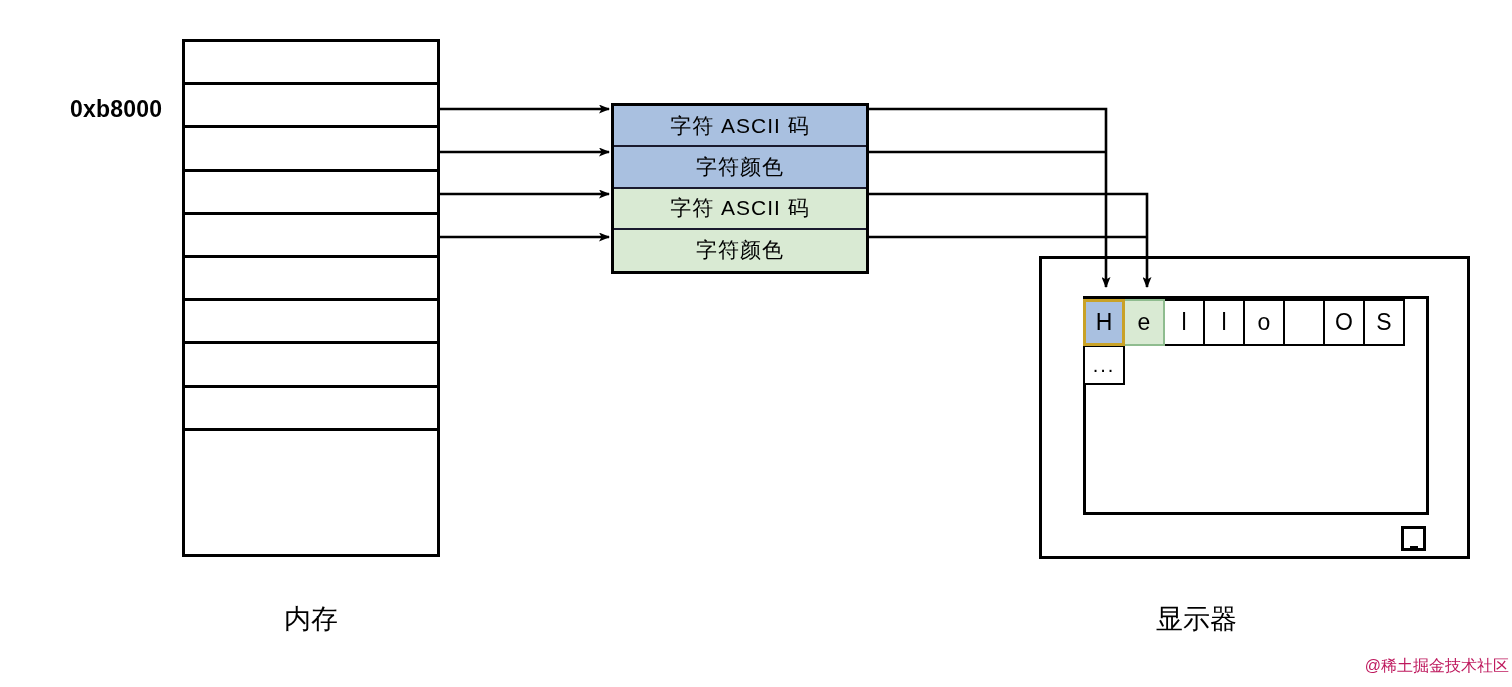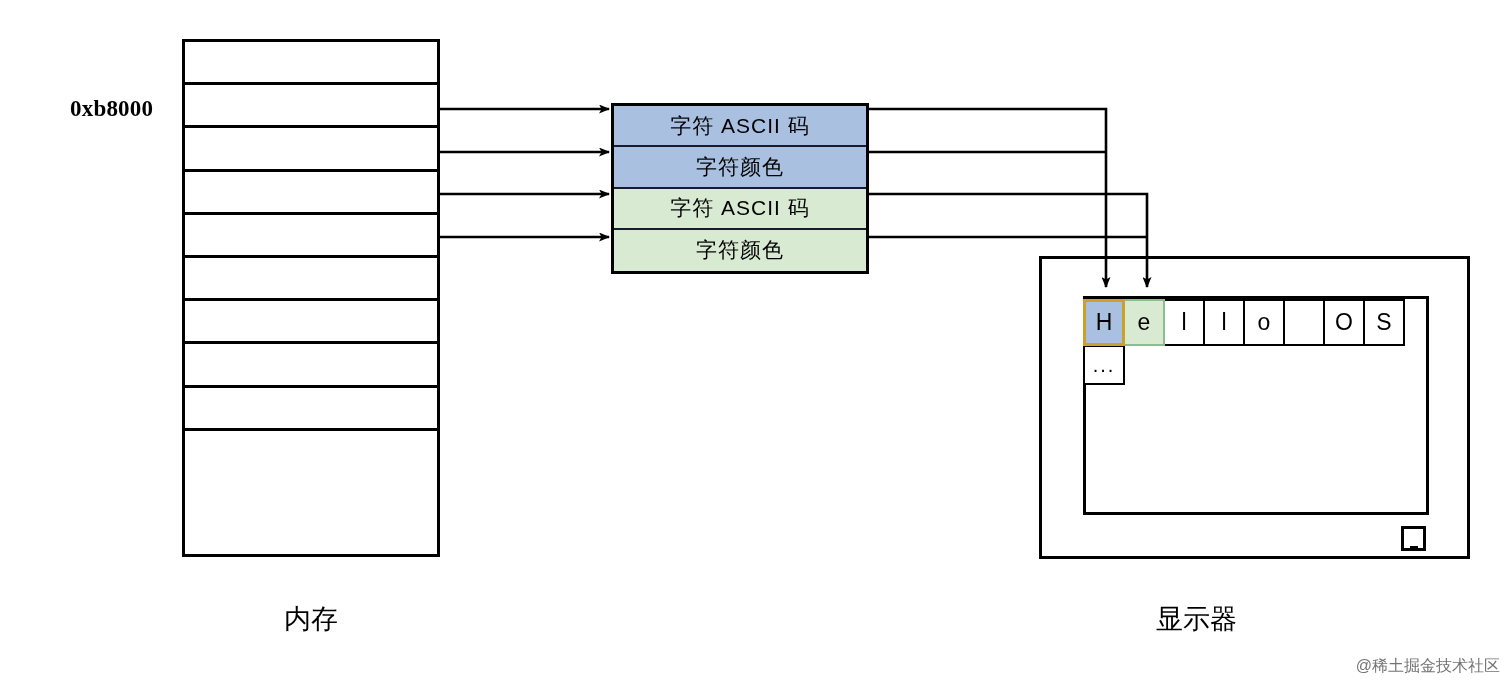--- a/index.html
+++ b/index.html
@@ -42,21 +42,20 @@
   }
 
   #mem-address-label {
     position: absolute;
     left: 70px;
     top: 96px;
     font-size: 23px;
     font-weight: bold;
     letter-spacing: 0.2px;
     white-space: nowrap;
-    font-family: Liberation Serif, serif;
   }
 
   #memory-caption {
     position: absolute;
     left: 182px;
     top: 601px;
     width: 258px;
     text-align: center;
     font-size: 27px;
     white-space: nowrap;
@@ -189,24 +188,24 @@
     position: absolute;
     left: 0; top: 0;
     width: 1512px;
     height: 687px;
     pointer-events: none;
   }
 
   
   #watermark {
     position: absolute;
-    right: 12px;
+    right: 3px;
     bottom: 10px;
     font-size: 16px;
-    color: #737373;
+    color: #be185d;
     white-space: nowrap;
   }
 </style>
 </head>
 <body>
 
 <div id="stage">
 
   <div id="mem-address-label">0xb8000</div>
 

